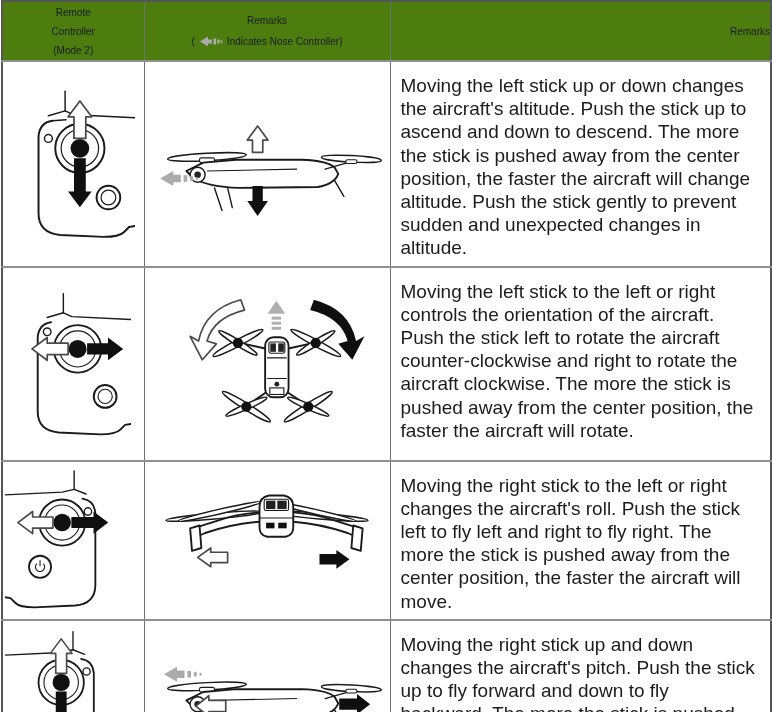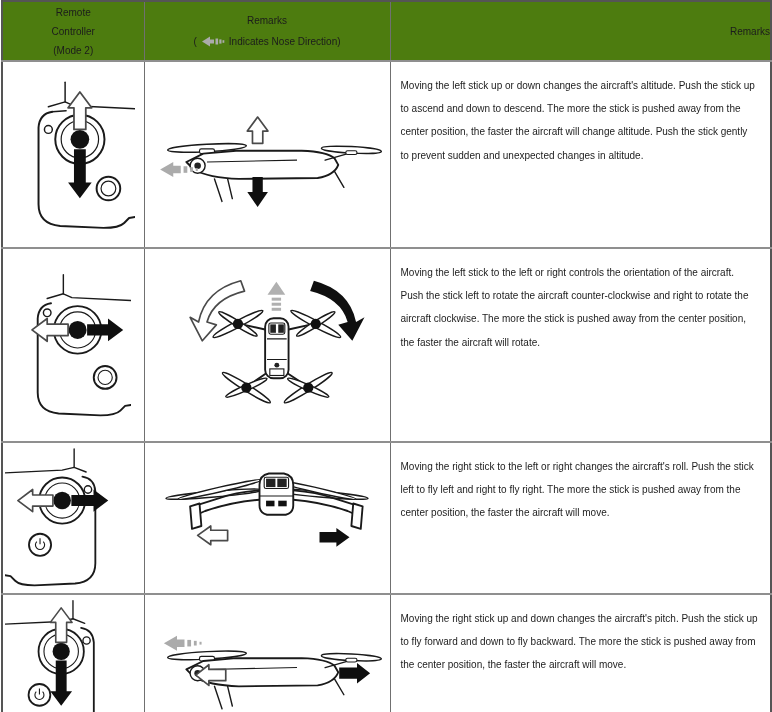--- a/index.html
+++ b/index.html
@@ -32,21 +32,21 @@
   }
   th.hdr-remote{ white-space:pre-line; }
   th.hdr-remarks{ text-align:right; padding-left:23px; }
   .hdr-aircraft-line2{ display:flex; align-items:center; justify-content:center; gap:4px; margin-top:2px; }
   td.cell-controller{ vertical-align:middle; }
   td.cell-aircraft{ vertical-align:middle; text-align:center; }
   td.cell-remark{ vertical-align:top; }
   td.cell-remark p{
     margin:0;
     padding:12px 12px 6px 10px;
-    font-size:10px;
+    font-size:19px;
     line-height:23.2px;
   }
   svg{ display:block; }
   .ctrl-svg{ margin:4px auto 0 6px; }
   .air-svg{ margin:0 auto; }
   
   .lw2{ stroke:#1a1a1a; stroke-width:2; fill:none; stroke-linecap:round; stroke-linejoin:round; }
   .lw15{ stroke:#1a1a1a; stroke-width:1.5; fill:none; stroke-linecap:round; stroke-linejoin:round; }
   .lw1{ stroke:#1a1a1a; stroke-width:1.2; fill:none; }
   .whitefill{ fill:#ffffff; }
@@ -72,21 +72,21 @@
       <th>
         <div>Remarks</div>
         <div class="hdr-aircraft-line2">
           <span>(</span>
           <svg width="24" height="13" viewBox="0 0 24 13">
             <polygon class="arrow-gray" points="1,6.5 9,1.5 9,4.5 13,4.5 13,8.5 9,8.5 9,11.5"></polygon>
             <rect x="14.5" y="3.5" width="2.6" height="6" fill="#ababab"></rect>
             <rect x="18.3" y="4.4" width="2.2" height="4.2" fill="#ababab"></rect>
             <rect x="21.5" y="5.2" width="1.8" height="2.6" fill="#ababab"></rect>
           </svg>
-          <span>Indicates Nose Direction)</span>
+          <span>Indicates Nose Controller)</span>
         </div>
       </th>
       <th class="hdr-remarks">Remarks</th>
     </tr>
   </thead>
   <tbody>
 
     <tr style="height:187px">
       <td class="cell-controller">
         <svg class="ctrl-svg" width="126" height="158" viewBox="0 0 128 160">

